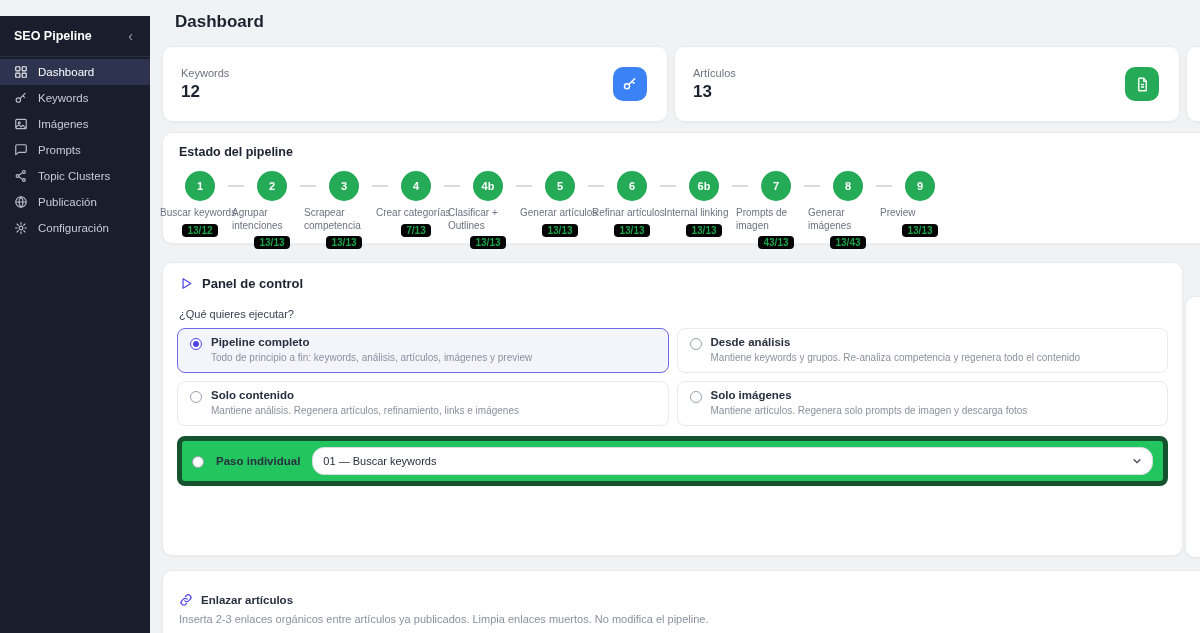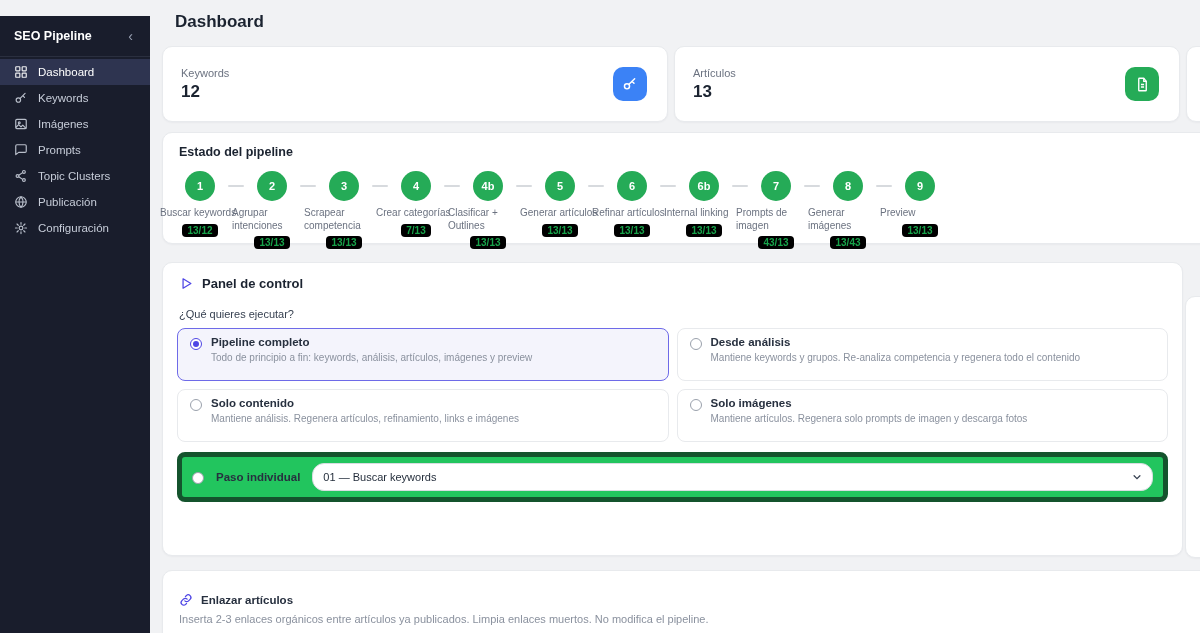--- a/index.html
+++ b/index.html
@@ -63,21 +63,21 @@
   }
   .connector { width:16px; height:2px; background:#d7dade; border-radius:1px; margin-top:14px; flex:none; }
   
   .panel-card { position:absolute; left:162px; top:262px; width:1021px; height:294px; }
   .panel-header { display:flex; align-items:center; gap:8px; padding:13px 16px 0; }
   .panel-title { font-size:13px; font-weight:700; color:#1b2330; }
   .panel-question { padding:17px 16px 8px; font-size:11px; color:#374151; }
   .option-grid { display:grid; grid-template-columns:1fr 1fr; gap:8px; padding:0 14px; }
   .option-card {
     border:1px solid #e8eaed; border-radius:8px; background:#fff;
-    padding:7px 12px 16px; display:flex; gap:9px; align-items:flex-start; cursor:pointer; min-height:42px;
+    padding:7px 12px 8px; display:flex; gap:9px; align-items:flex-start; cursor:pointer; min-height:42px;
   }
   .option-card.selected { border:1.5px solid #6e6ae8; background:#f4f4fc; }
   .radio { width:12px; height:12px; border-radius:50%; border:1.5px solid #9aa1ac; background:#fff; margin-top:2px; flex:none; position:relative; }
   .radio.checked { border-color:#4f46e5; }
   .radio.checked::after { content:""; position:absolute; inset:2px; border-radius:50%; background:#4f46e5; }
   .option-title { font-size:11.5px; font-weight:700; color:#27303f; }
   .option-desc { font-size:10px; color:#8a919e; margin-top:3px; line-height:1.3; }
   .single-step-row {
     margin:10px 14px 0; border:5px solid #14532d; border-radius:8px; background:#22c55e;
     padding:6px 10px; display:flex; align-items:center; gap:12px;

